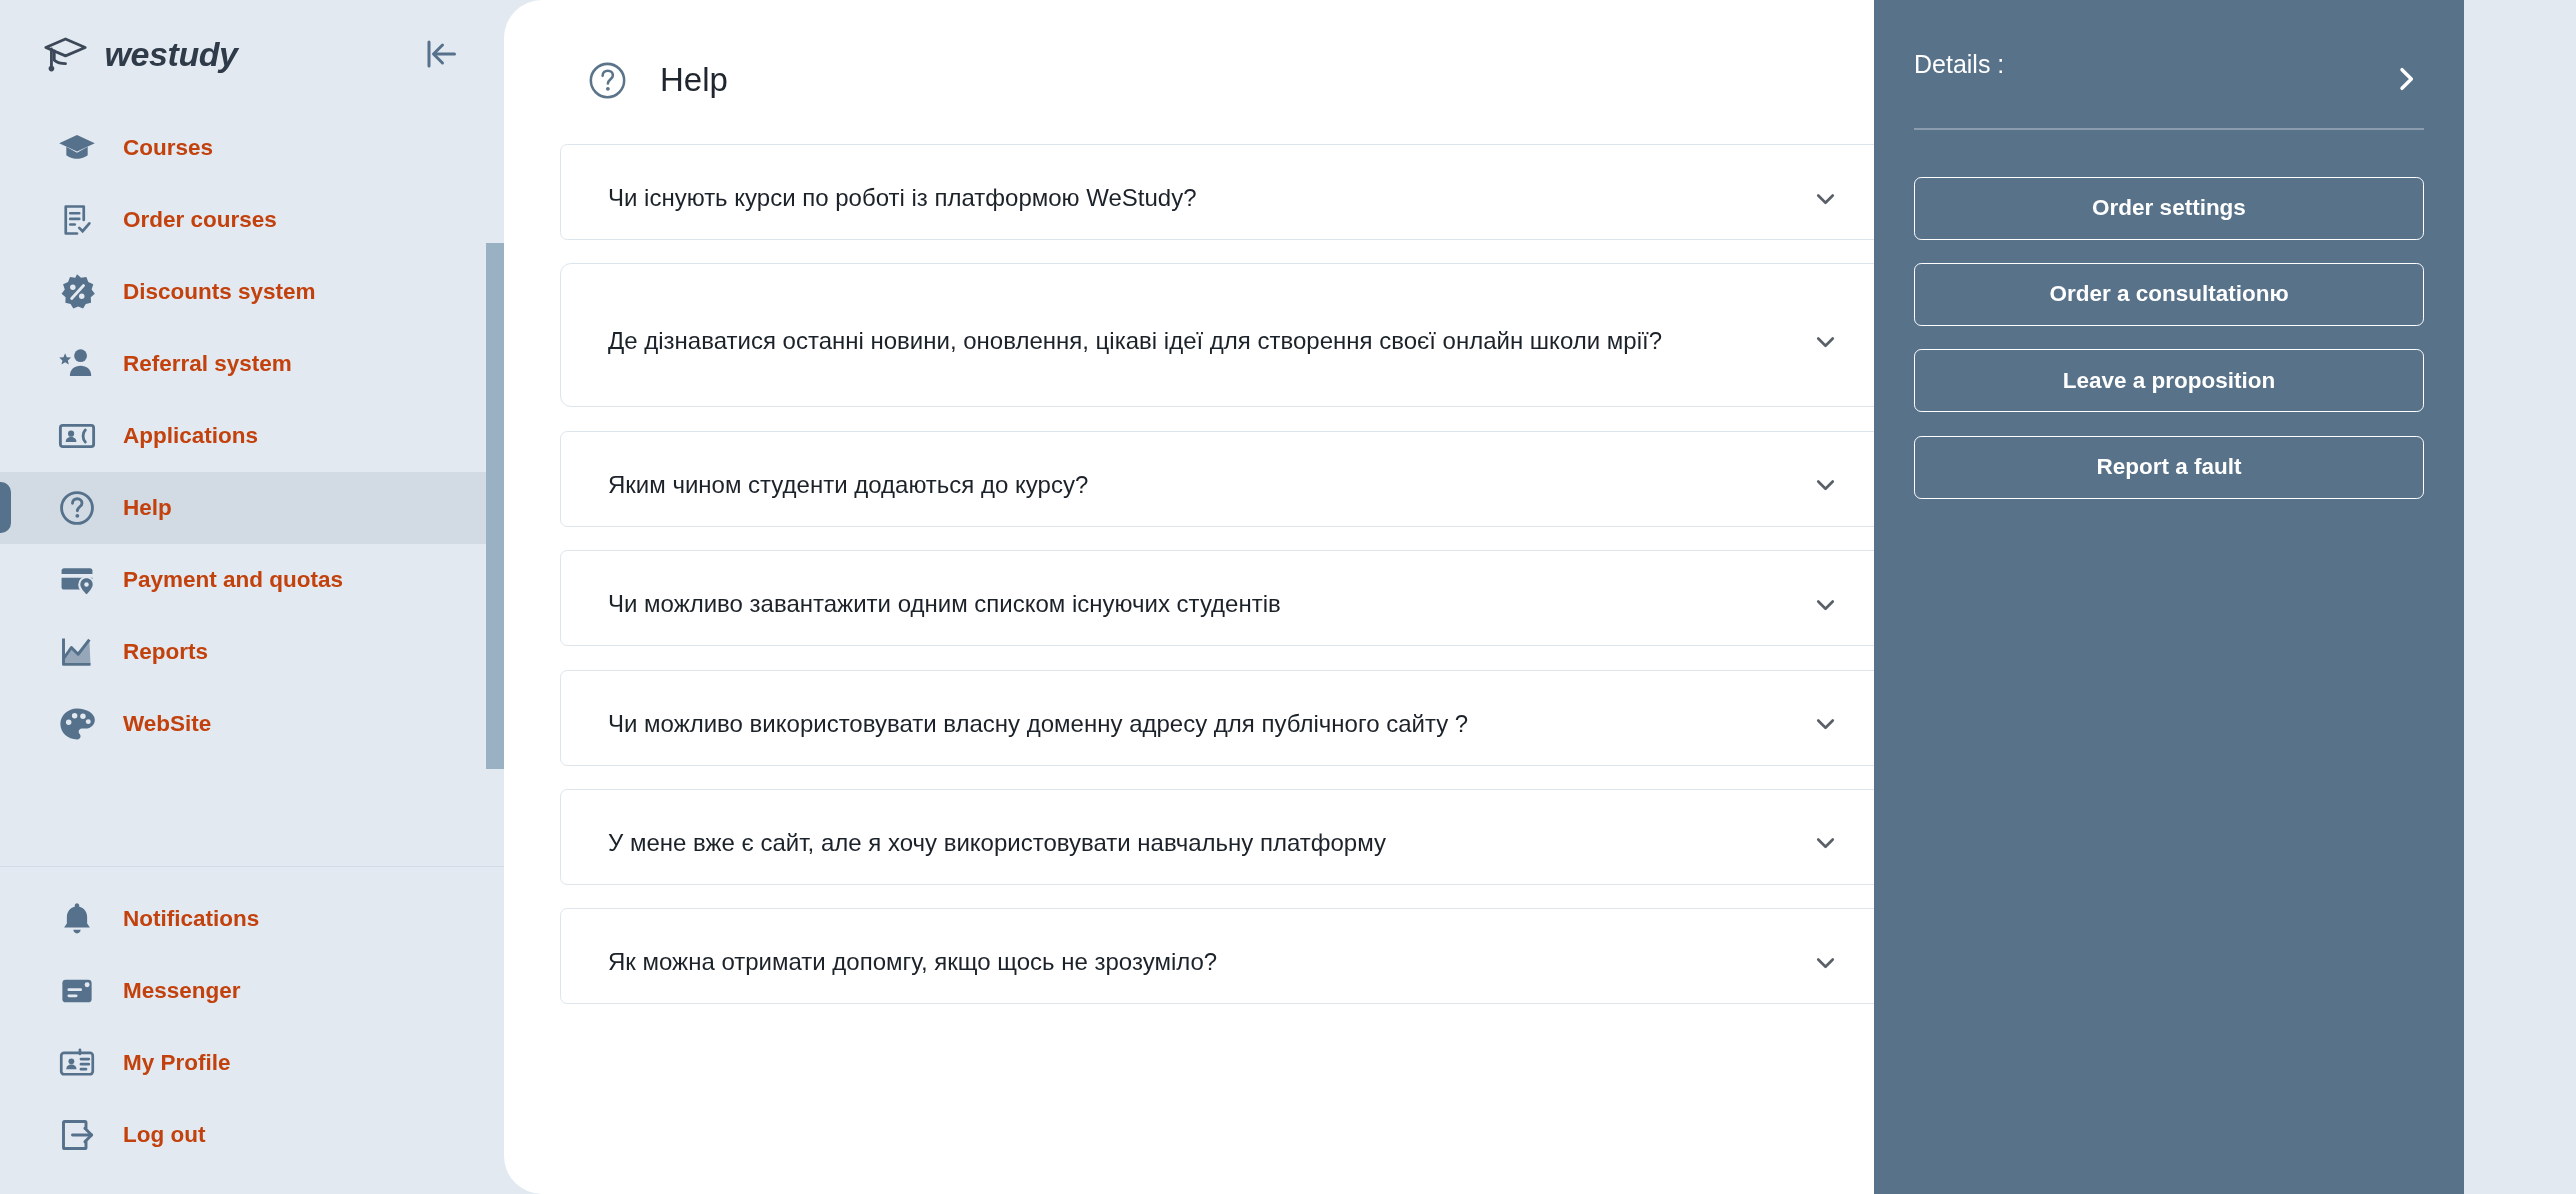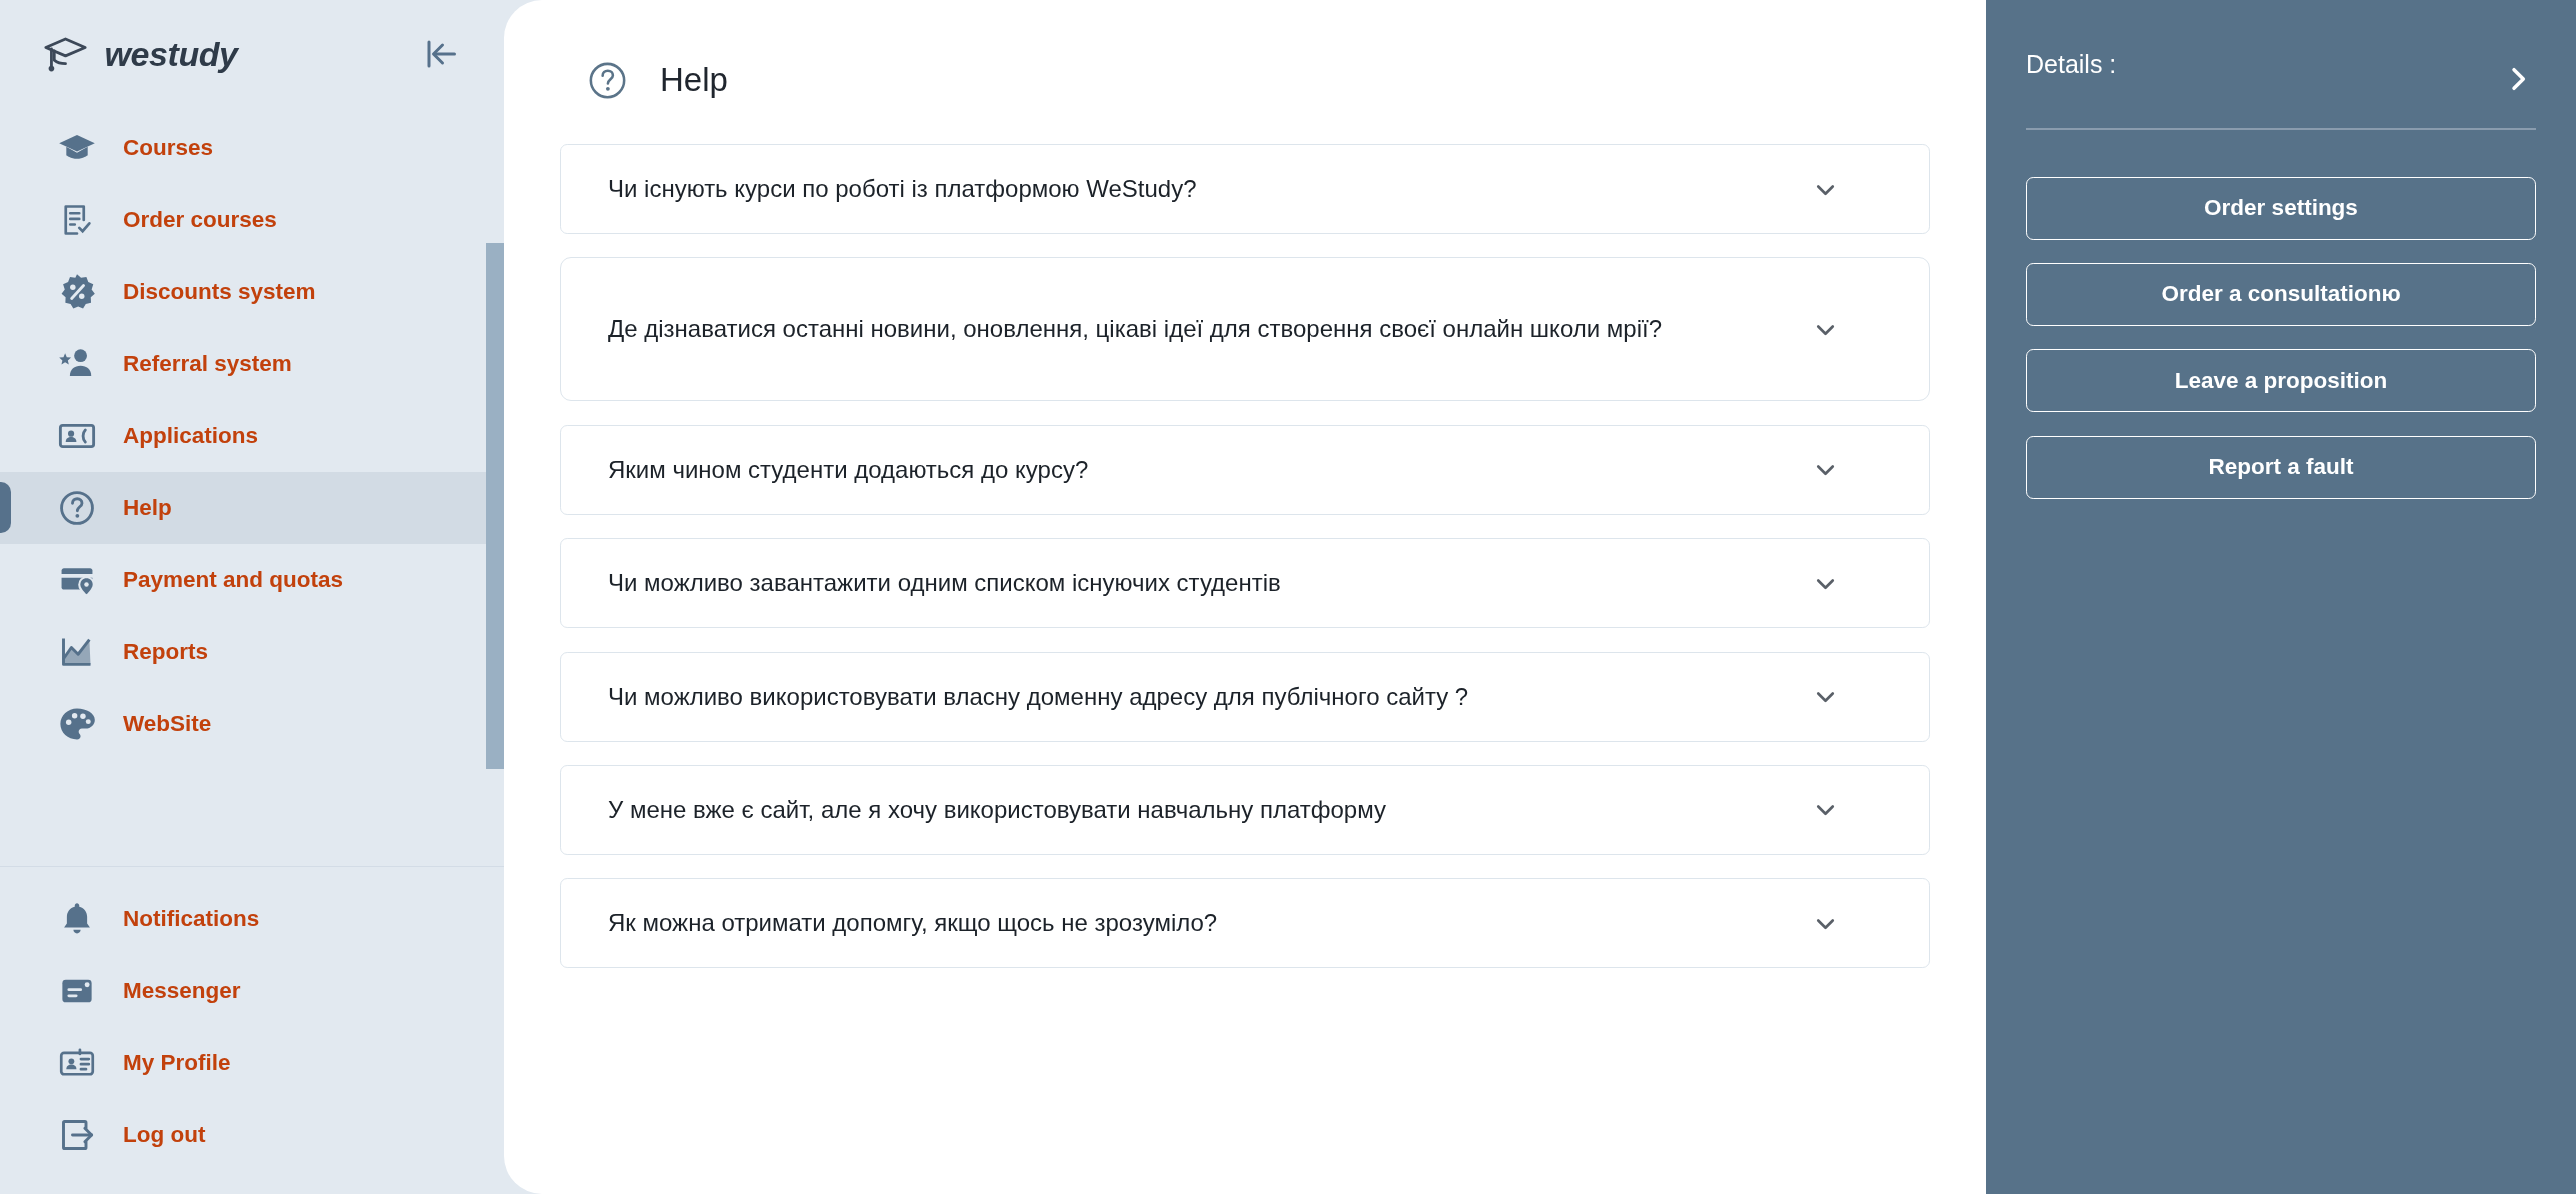--- a/index.html
+++ b/index.html
@@ -155,21 +155,21 @@
   }
 
   .faq-card {
     border: 1.8px solid #dde5ec;
     border-radius: 7.2px;
     background: #fff;
     margin-bottom: 23.4px;
     display: flex;
     align-items: center;
     min-height: 90px;
-    padding: 20px 31px 20px 47px;
+    padding: 32px 31px 20px 47px;
     cursor: pointer;
   }
   .faq-card.tall { min-height: 144px; border-radius: 11px; }
 
   .faq-question {
     font-size: 24px;
     line-height: 42px;
     color: #1c2229;
     max-width: 1178px;
     flex: 1 1 auto;
@@ -178,21 +178,21 @@
     flex: 0 0 auto;
     width: 36px; height: 36px;
     margin-left: 21.6px;
     display: flex; align-items: center; justify-content: center;
     color: #5a6068;
   }
 
   
   .right-panel {
     position: absolute;
-    left: 1986px;
+    left: 1874px;
     top: 0;
     width: 590px;
     height: 1194px;
     background: #577289;
     padding: 0 40px;
   }
 
   .details-row {
     display: flex;
     align-items: flex-start;

